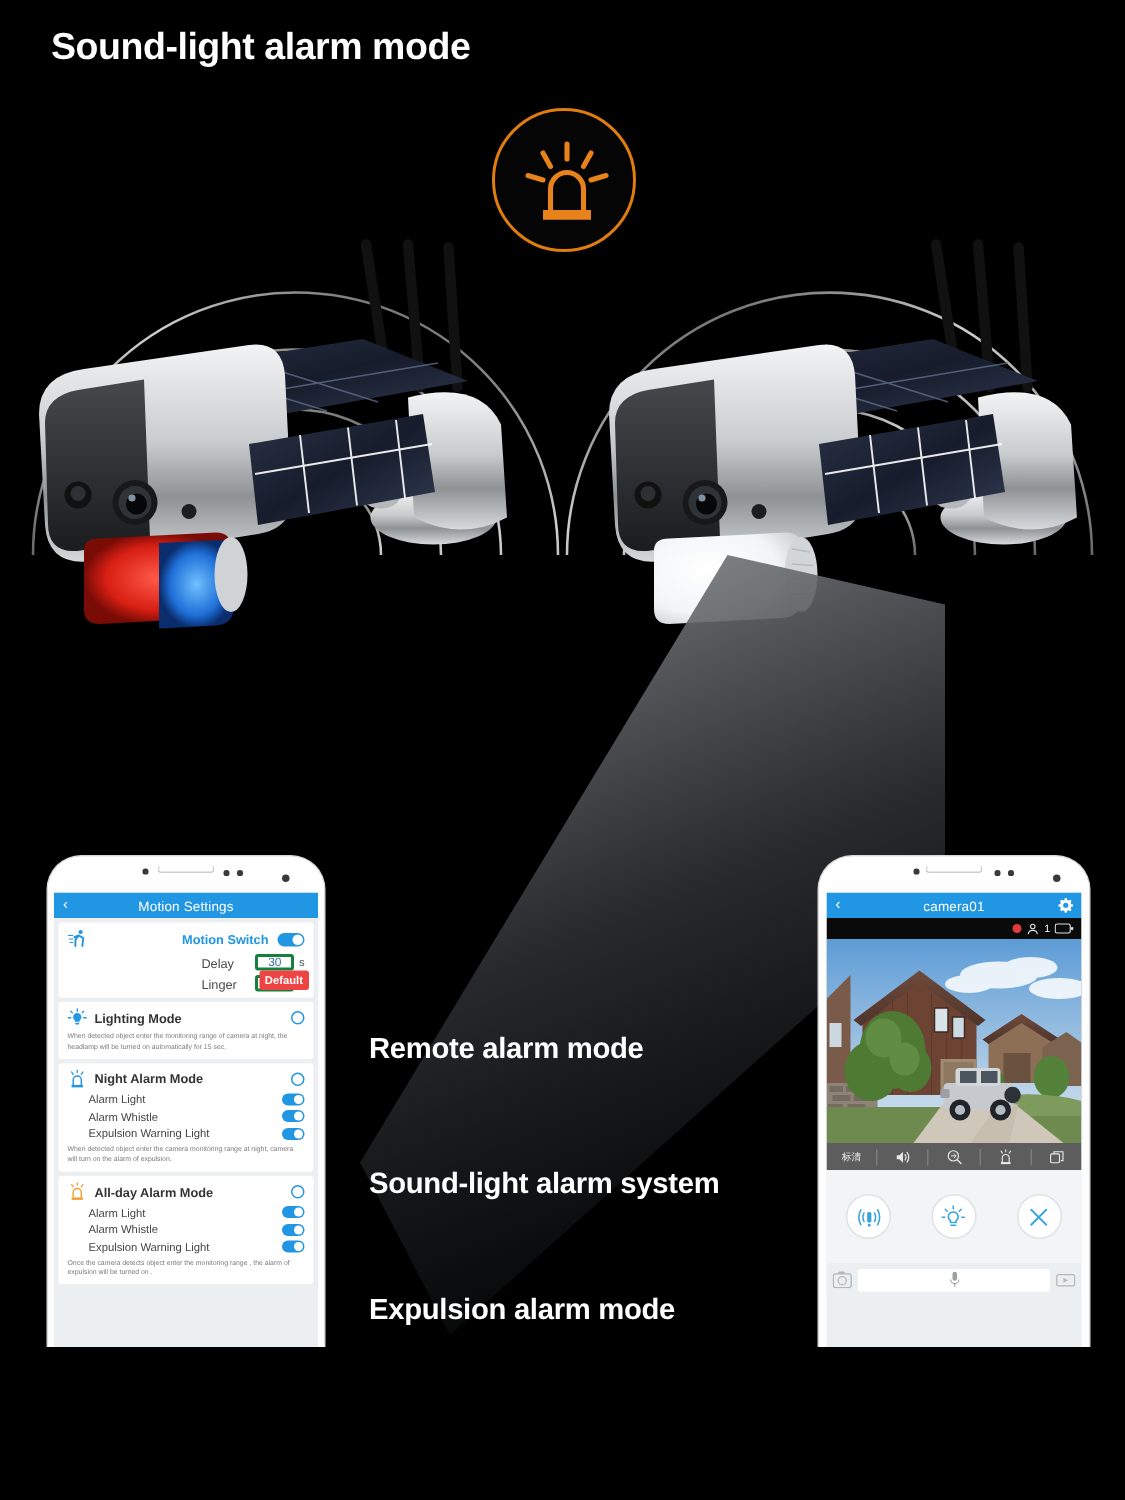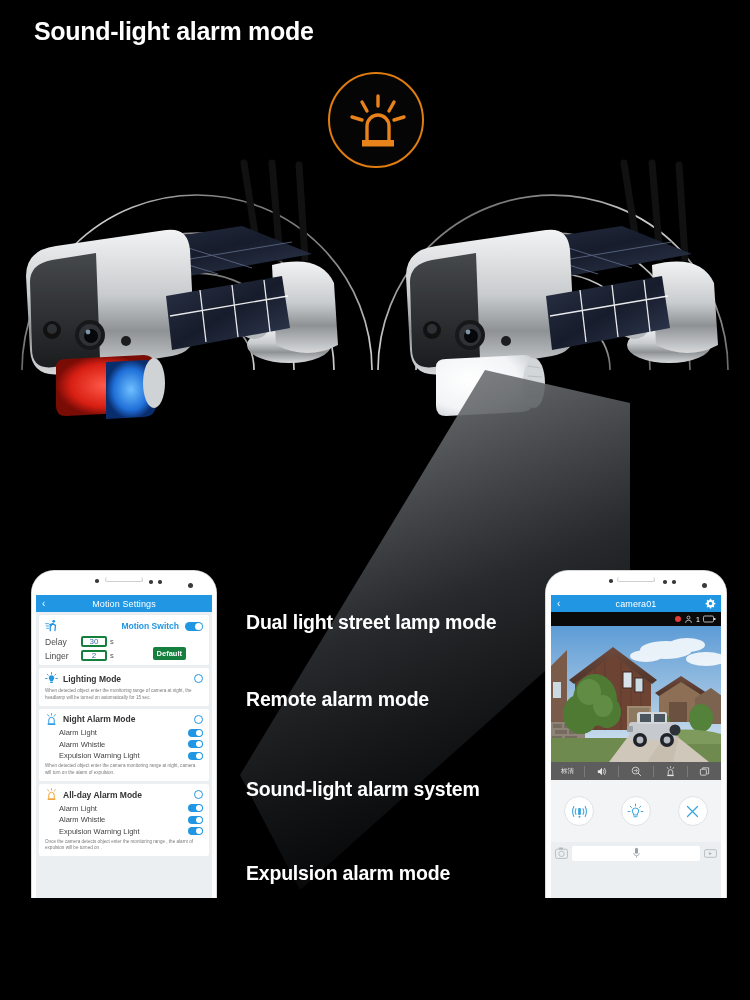--- a/index.html
+++ b/index.html
@@ -88,31 +88,31 @@
   .motion-head { display: flex; align-items: center; gap: 6px; }
   .motion-title { color: #2196e3; font-size: 8.5px; font-weight: bold; flex: 1; text-align: right; }
   .pill {
     width: 18px; height: 9px; border-radius: 5px; background: #2196e3;
     position: relative; flex: none;
   }
   .pill::after {
     content: ""; position: absolute; right: 1px; top: 1px;
     width: 7px; height: 7px; border-radius: 50%; background: #fff;
   }
-  .field-row { display: flex; align-items: center; margin-top: 3px; font-size: 8.5px; color: #4a4a4a; }
+  .field-row { display: flex; align-items: center; margin-top: 3px; font-size: 8.5px; color: #4a4a4a; justify-content: flex-end; }
   .field-label { width: 36px; }
   .field-box {
     width: 26px; height: 11px; border: 2px solid #15803d; border-radius: 2px;
     font-size: 8px; color: #3b6fa0; display: flex; align-items: center;
     justify-content: center; background: #fff;
   }
   .unit { margin-left: 3px; font-size: 7.5px; color: #555; }
   .default-btn {
-    position: absolute; right: 23px; bottom: 5px;
-    background: #15803d; color: #fff; font-size: 7.5px;
+    position: absolute; right: 3px; bottom: 5px;
+    background: #ef4444; color: #fff; font-size: 7.5px;
     padding: 2px 4px; border-radius: 2px; font-weight: bold;
   }
   .mode-head { display: flex; align-items: center; gap: 5px; }
   .mode-title { font-size: 8.5px; color: #333; font-weight: bold; flex: 1; }
   .radio {
     width: 9px; height: 9px; border-radius: 50%;
     border: 1.3px solid #2196e3; flex: none;
   }
   .mode-desc { font-size: 4.6px; color: #7a7a7a; line-height: 1.5; margin-top: 3px; }
   .sub-row {
@@ -365,21 +365,20 @@
     <defs>
       <linearGradient id="beamg" x1="0" y1="0" x2="0.3" y2="1">
         <stop offset="0%" stop-color="#8d9093" stop-opacity="0.95"></stop>
         <stop offset="55%" stop-color="#2e3134" stop-opacity="0.85"></stop>
         <stop offset="100%" stop-color="#0a0b0c" stop-opacity="0.6"></stop>
       </linearGradient>
     </defs>
     <path d="M335 25 L480 58 L480 250 L150 545 L90 430 Z" fill="url(#beamg)"></path>
   </svg>
 
-  <div class="feature-label fl0">Dual light street lamp mode</div>
   <div class="feature-label fl1">Remote alarm mode</div>
   <div class="feature-label fl2">Sound-light alarm system</div>
   <div class="feature-label fl3">Expulsion alarm mode</div>
 
   <div class="phone phone-left">
     <div class="phone-top">
       <div class="speaker"></div>
       <div class="dot dot-a"></div>
       <div class="dot dot-b"></div>
       <div class="dot dot-c"></div>

